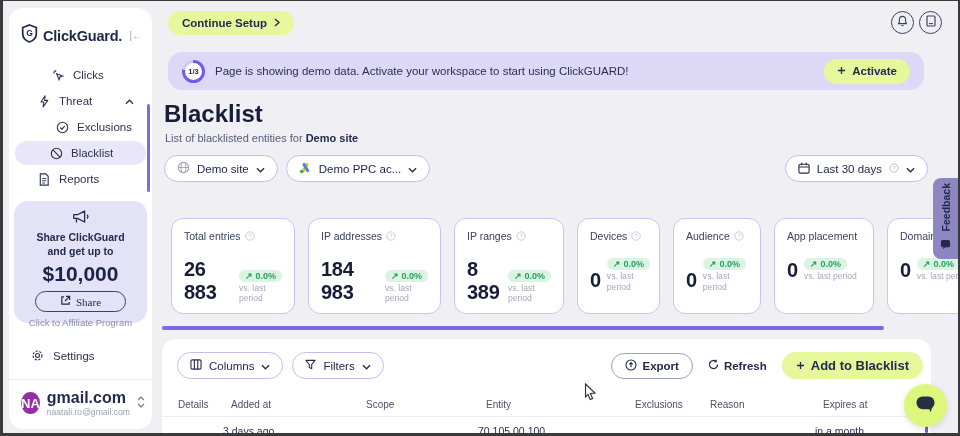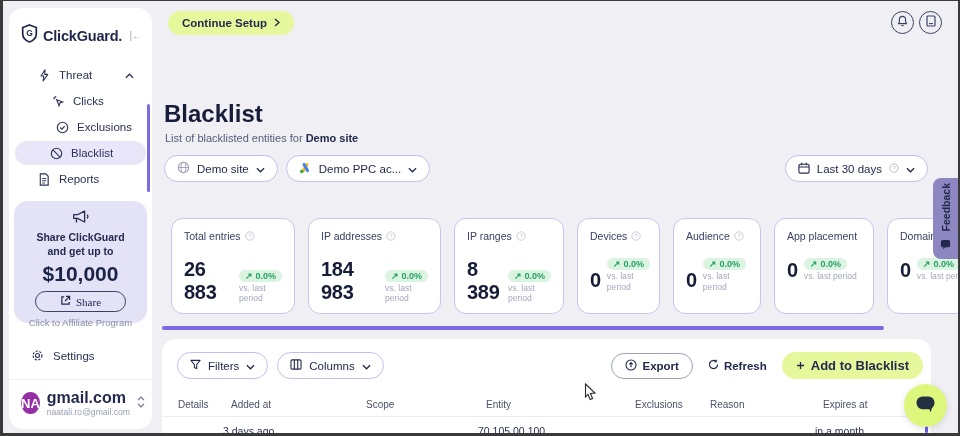--- a/index.html
+++ b/index.html
@@ -92,42 +92,42 @@
       <span>
         <svg width="17" height="19" viewBox="0 0 20 22">
               <path d="M10 1 L18 4 V11 C18 16 14.5 19.5 10 21 C5.5 19.5 2 16 2 11 V4 Z" fill="none" stroke="#1E2749" stroke-width="2"></path>
               <text x="10" y="14.5" font-size="10" font-weight="bold" fill="#1E2749" text-anchor="middle" font-family="Liberation Sans, sans-serif">G</text>
             </svg>
       </span>
       <span class="brand">ClickGuard.</span>
       <span class="collapse">|←</span>
     </div>
 
-    <div class="nav-row" style="padding-left:22px">
-      <span class="ic">
-        <svg width="11" height="13" viewBox="0 0 10 13">
-              <path d="M5.5 .8 L1.5 7 H4.3 L3.6 12 L8.3 5.4 H5.2 Z" fill="none" stroke="#2A3154" stroke-width="1.1" stroke-linejoin="round"></path>
-            </svg>
-      </span>
-      <span>Threat</span>
-      <span class="chev-parent">
-        <svg width="9" height="6" viewBox="0 0 10 6">
-              <path d="M1 5 L5 1 L9 5" fill="none" stroke="#2A3154" stroke-width="1.4"></path>
-            </svg>
-      </span>
-    </div>
-
     <div class="nav-row" style="padding-left:36px">
       <span class="ic">
         <svg width="13" height="13" viewBox="0 0 14 14">
               <path d="M5 5 L11.5 7.6 L8.6 8.6 L7.6 11.5 Z" fill="none" stroke="#2A3154" stroke-width="1.2"></path>
               <path d="M4 1.2 V3 M1.2 4 H3 M2 2 L3.2 3.2" stroke="#2A3154" stroke-width="1.1"></path>
             </svg>
       </span>
       <span>Clicks</span>
+    </div>
+
+    <div class="nav-row" style="padding-left:22px">
+      <span class="ic">
+        <svg width="11" height="13" viewBox="0 0 10 13">
+              <path d="M5.5 .8 L1.5 7 H4.3 L3.6 12 L8.3 5.4 H5.2 Z" fill="none" stroke="#2A3154" stroke-width="1.1" stroke-linejoin="round"></path>
+            </svg>
+      </span>
+      <span>Threat</span>
+      <span class="chev-parent">
+        <svg width="9" height="6" viewBox="0 0 10 6">
+              <path d="M1 5 L5 1 L9 5" fill="none" stroke="#2A3154" stroke-width="1.4"></path>
+            </svg>
+      </span>
     </div>
 
     <div class="nav-row" style="padding-left:40px">
       <span class="ic">
         <svg width="13" height="13" viewBox="0 0 14 14">
               <circle cx="7" cy="7" r="5.6" fill="none" stroke="#2A3154" stroke-width="1.2"></circle>
               <path d="M4.6 7 L6.3 8.7 L9.4 5.4" fill="none" stroke="#2A3154" stroke-width="1.2"></path>
             </svg>
       </span>
       <span>Exclusions</span>
@@ -224,20 +224,34 @@
     <button class="circle-btn">
       <span>
         <svg width="10" height="12" viewBox="0 0 10 12">
               <rect x="1" y="1" width="8" height="10" rx="1" fill="none" stroke="#3A4163" stroke-width="1.2"></rect>
               <path d="M3 8.6 H7" stroke="#3A4163" stroke-width="1.1"></path>
             </svg>
       </span>
     </button>
   </div>
 
+  <div class="banner">
+    <span class="ring">
+      <span class="ring-inner">1/3</span>
+    </span>
+    <span class="banner-msg">Page is showing demo data. Activate your workspace to start using ClickGUARD!</span>
+    <button class="activate-btn">
+      <span>
+        <svg width="9" height="9" viewBox="0 0 10 10">
+              <path d="M5 1 V9 M1 5 H9" stroke="#232A4D" stroke-width="1.5"></path>
+            </svg>
+      </span>
+      <span>Activate</span>
+    </button>
+  </div>
 
   <h1 class="page-title">Blacklist</h1>
   <div class="page-sub">
     <span>List of blacklisted entities for</span>
     <b>Demo site</b>
   </div>
 
   <div class="pickers">
     <button class="pill">
       <span>
@@ -426,39 +440,39 @@
             </span>
           </div>
     </div>
   </div>
   <div class="cards-scroll"></div>
 
   <section class="panel">
     <div class="panel-actions">
       <button class="pill">
         <span>
-          <svg width="11" height="11" viewBox="0 0 12 12">
-                <path d="M1 1.5 H11 L7.3 6 V10.5 L4.7 9.2 V6 Z" fill="none" stroke="#232A4D" stroke-width="1.2" stroke-linejoin="round"></path>
-              </svg>
-        </span>
-        <span>Filters</span>
-        <span>
-          <svg width="9" height="6" viewBox="0 0 10 6">
-                <path d="M1 1 L5 5 L9 1" fill="none" stroke="#232A4D" stroke-width="1.4"></path>
-              </svg>
-        </span>
-      </button>
-      <button class="pill">
-        <span>
           <svg width="12" height="11" viewBox="0 0 13 12">
                 <rect x="1" y="1" width="11" height="10" rx="1.5" fill="none" stroke="#232A4D" stroke-width="1.2"></rect>
                 <path d="M4.7 1 V11 M8.4 1 V11" stroke="#232A4D" stroke-width="1.2"></path>
               </svg>
         </span>
         <span>Columns</span>
+        <span>
+          <svg width="9" height="6" viewBox="0 0 10 6">
+                <path d="M1 1 L5 5 L9 1" fill="none" stroke="#232A4D" stroke-width="1.4"></path>
+              </svg>
+        </span>
+      </button>
+      <button class="pill">
+        <span>
+          <svg width="11" height="11" viewBox="0 0 12 12">
+                <path d="M1 1.5 H11 L7.3 6 V10.5 L4.7 9.2 V6 Z" fill="none" stroke="#232A4D" stroke-width="1.2" stroke-linejoin="round"></path>
+              </svg>
+        </span>
+        <span>Filters</span>
         <span>
           <svg width="9" height="6" viewBox="0 0 10 6">
                 <path d="M1 1 L5 5 L9 1" fill="none" stroke="#232A4D" stroke-width="1.4"></path>
               </svg>
         </span>
       </button>
       <span class="spacer"></span>
       <button class="ghost-pill">
         <span>
           <svg width="12" height="12" viewBox="0 0 13 13">

